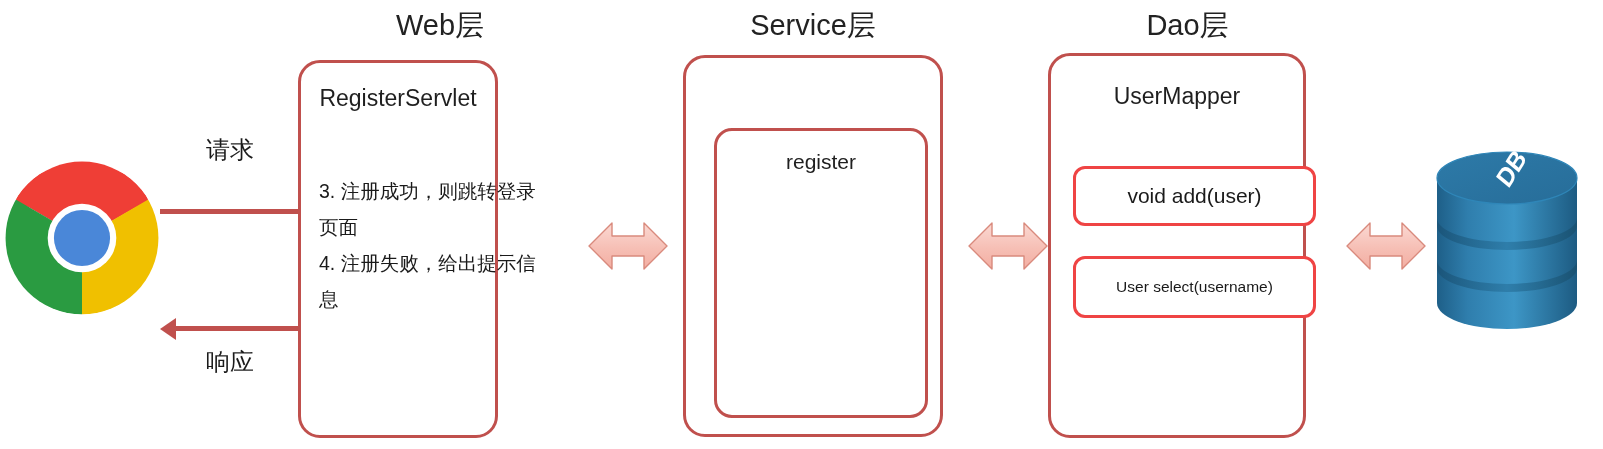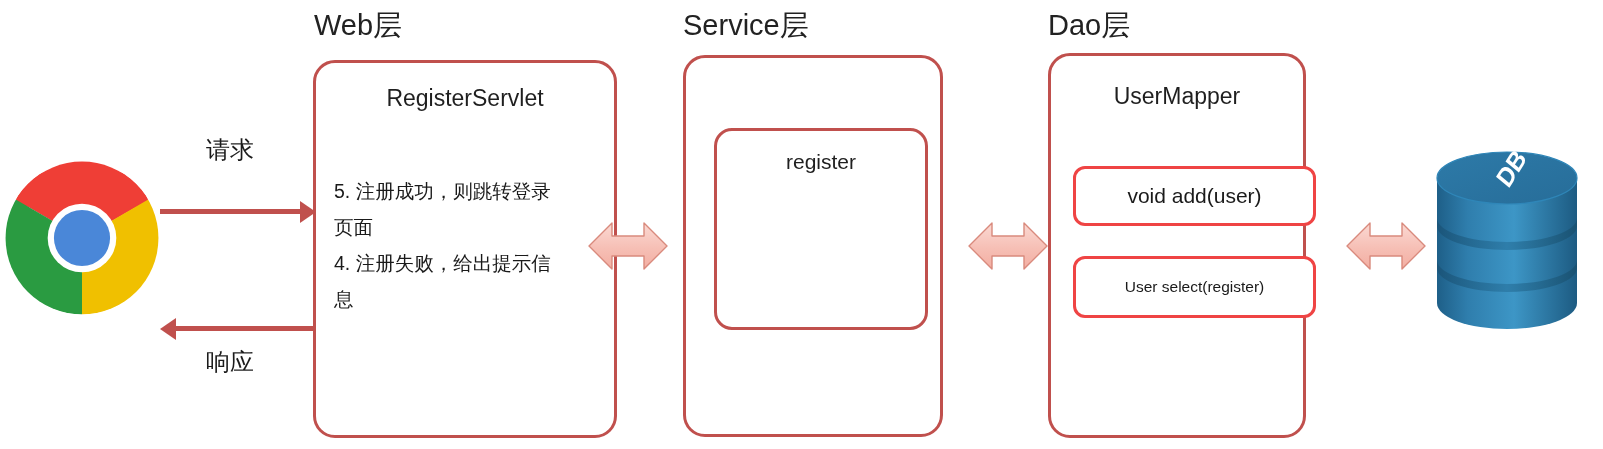--- a/index.html
+++ b/index.html
@@ -21,20 +21,21 @@
     overflow: hidden;
   }
 
   
   .col-title {
     position: absolute;
     font-size: 29px;
     line-height: 34px;
     color: #222222;
     white-space: nowrap;
+    text-align: center;
     font-weight: 400;
   }
 
   
   .layer-box {
     position: absolute;
     border: 3px solid #c0504d;
     border-radius: 22px;
     background: #ffffff;
     box-sizing: border-box;
@@ -181,24 +182,24 @@
   <div class="flow-label" style="left:206px; top:136px;">请求</div>
   <div class="h-arrow" style="left:160px; top:209px; width:148px;"></div>
   <div class="arrow-head right" style="left:300px; top:201px;"></div>
 
   <div class="h-arrow" style="left:172px; top:326px; width:145px;"></div>
   <div class="arrow-head left" style="left:160px; top:318px;"></div>
   <div class="flow-label" style="left:206px; top:348px;">响应</div>
 
   <div class="col-title" style="left:314px; top:8px; width:252px;">Web层</div>
 
-  <div class="layer-box" style="left:313px; top:60px; width:304px; height:378px;text-decoration:underline;">
+  <div class="layer-box" style="left:298px; top:60px; width:200px; height:378px;text-decoration:underline;">
     <div class="box-heading" style="top:21px;">RegisterServlet</div>
     <div class="steps" id="web-steps">
-      <div class="step">5. 注册成功，则跳转登录页面</div>
+      <div class="step">3. 注册成功，则跳转登录页面</div>
       <div class="step">4. 注册失败，给出提示信息</div>
     </div>
   </div>
 
   <div class="dbl-arrow" style="left:586px; top:215px;">
     <svg viewBox="0 0 84 62" width="84" height="62" aria-hidden="true">
       <defs>
         <linearGradient id="pinkGrad1" x1="0" y1="0" x2="0" y2="1">
           <stop offset="0%" stop-color="#fbd9d3"></stop>
           <stop offset="55%" stop-color="#f6bfb5"></stop>
@@ -206,21 +207,21 @@
         </linearGradient>
       </defs>
       <path d="M3 31 L26 8 L26 21 L58 21 L58 8 L81 31 L58 54 L58 41 L26 41 L26 54 Z" fill="url(#pinkGrad1)" stroke="#d98a7d" stroke-width="1.4" stroke-linejoin="round"></path>
     </svg>
   </div>
 
   <div class="col-title" style="left:683px; top:8px; width:260px;">Service层</div>
 
   <div class="layer-box" style="left:683px; top:55px; width:260px; height:382px;">
 
-    <div class="inner-box" style="left:28px; top:70px; width:214px; height:202px;">
+    <div class="inner-box" style="left:28px; top:70px; width:214px; height:290px;">
       <div class="box-heading small" style="top:17px;">register</div>
     </div>
   </div>
 
   <div class="dbl-arrow" style="left:966px; top:215px;">
     <svg viewBox="0 0 84 62" width="84" height="62" aria-hidden="true">
       <defs>
         <linearGradient id="pinkGrad2" x1="0" y1="0" x2="0" y2="1">
           <stop offset="0%" stop-color="#fbd9d3"></stop>
           <stop offset="55%" stop-color="#f6bfb5"></stop>
@@ -234,21 +235,21 @@
   <div class="col-title" style="left:1048px; top:8px; width:279px;">Dao层</div>
 
   <div class="layer-box" style="left:1048px; top:53px; width:258px; height:385px;">
     <div class="box-heading" style="top:26px;">UserMapper</div>
 
     <div class="method-box" style="left:22px; top:110px; width:243px; height:60px;">
       <span class="method-label">void add(user)</span>
     </div>
 
     <div class="method-box" style="left:22px; top:200px; width:243px; height:62px;">
-      <span class="method-label sm">User select(register)</span>
+      <span class="method-label sm">User select(username)</span>
     </div>
   </div>
 
   <div class="dbl-arrow" style="left:1344px; top:215px;">
     <svg viewBox="0 0 84 62" width="84" height="62" aria-hidden="true">
       <defs>
         <linearGradient id="pinkGrad3" x1="0" y1="0" x2="0" y2="1">
           <stop offset="0%" stop-color="#fbd9d3"></stop>
           <stop offset="55%" stop-color="#f6bfb5"></stop>
           <stop offset="100%" stop-color="#f3aea2"></stop>

